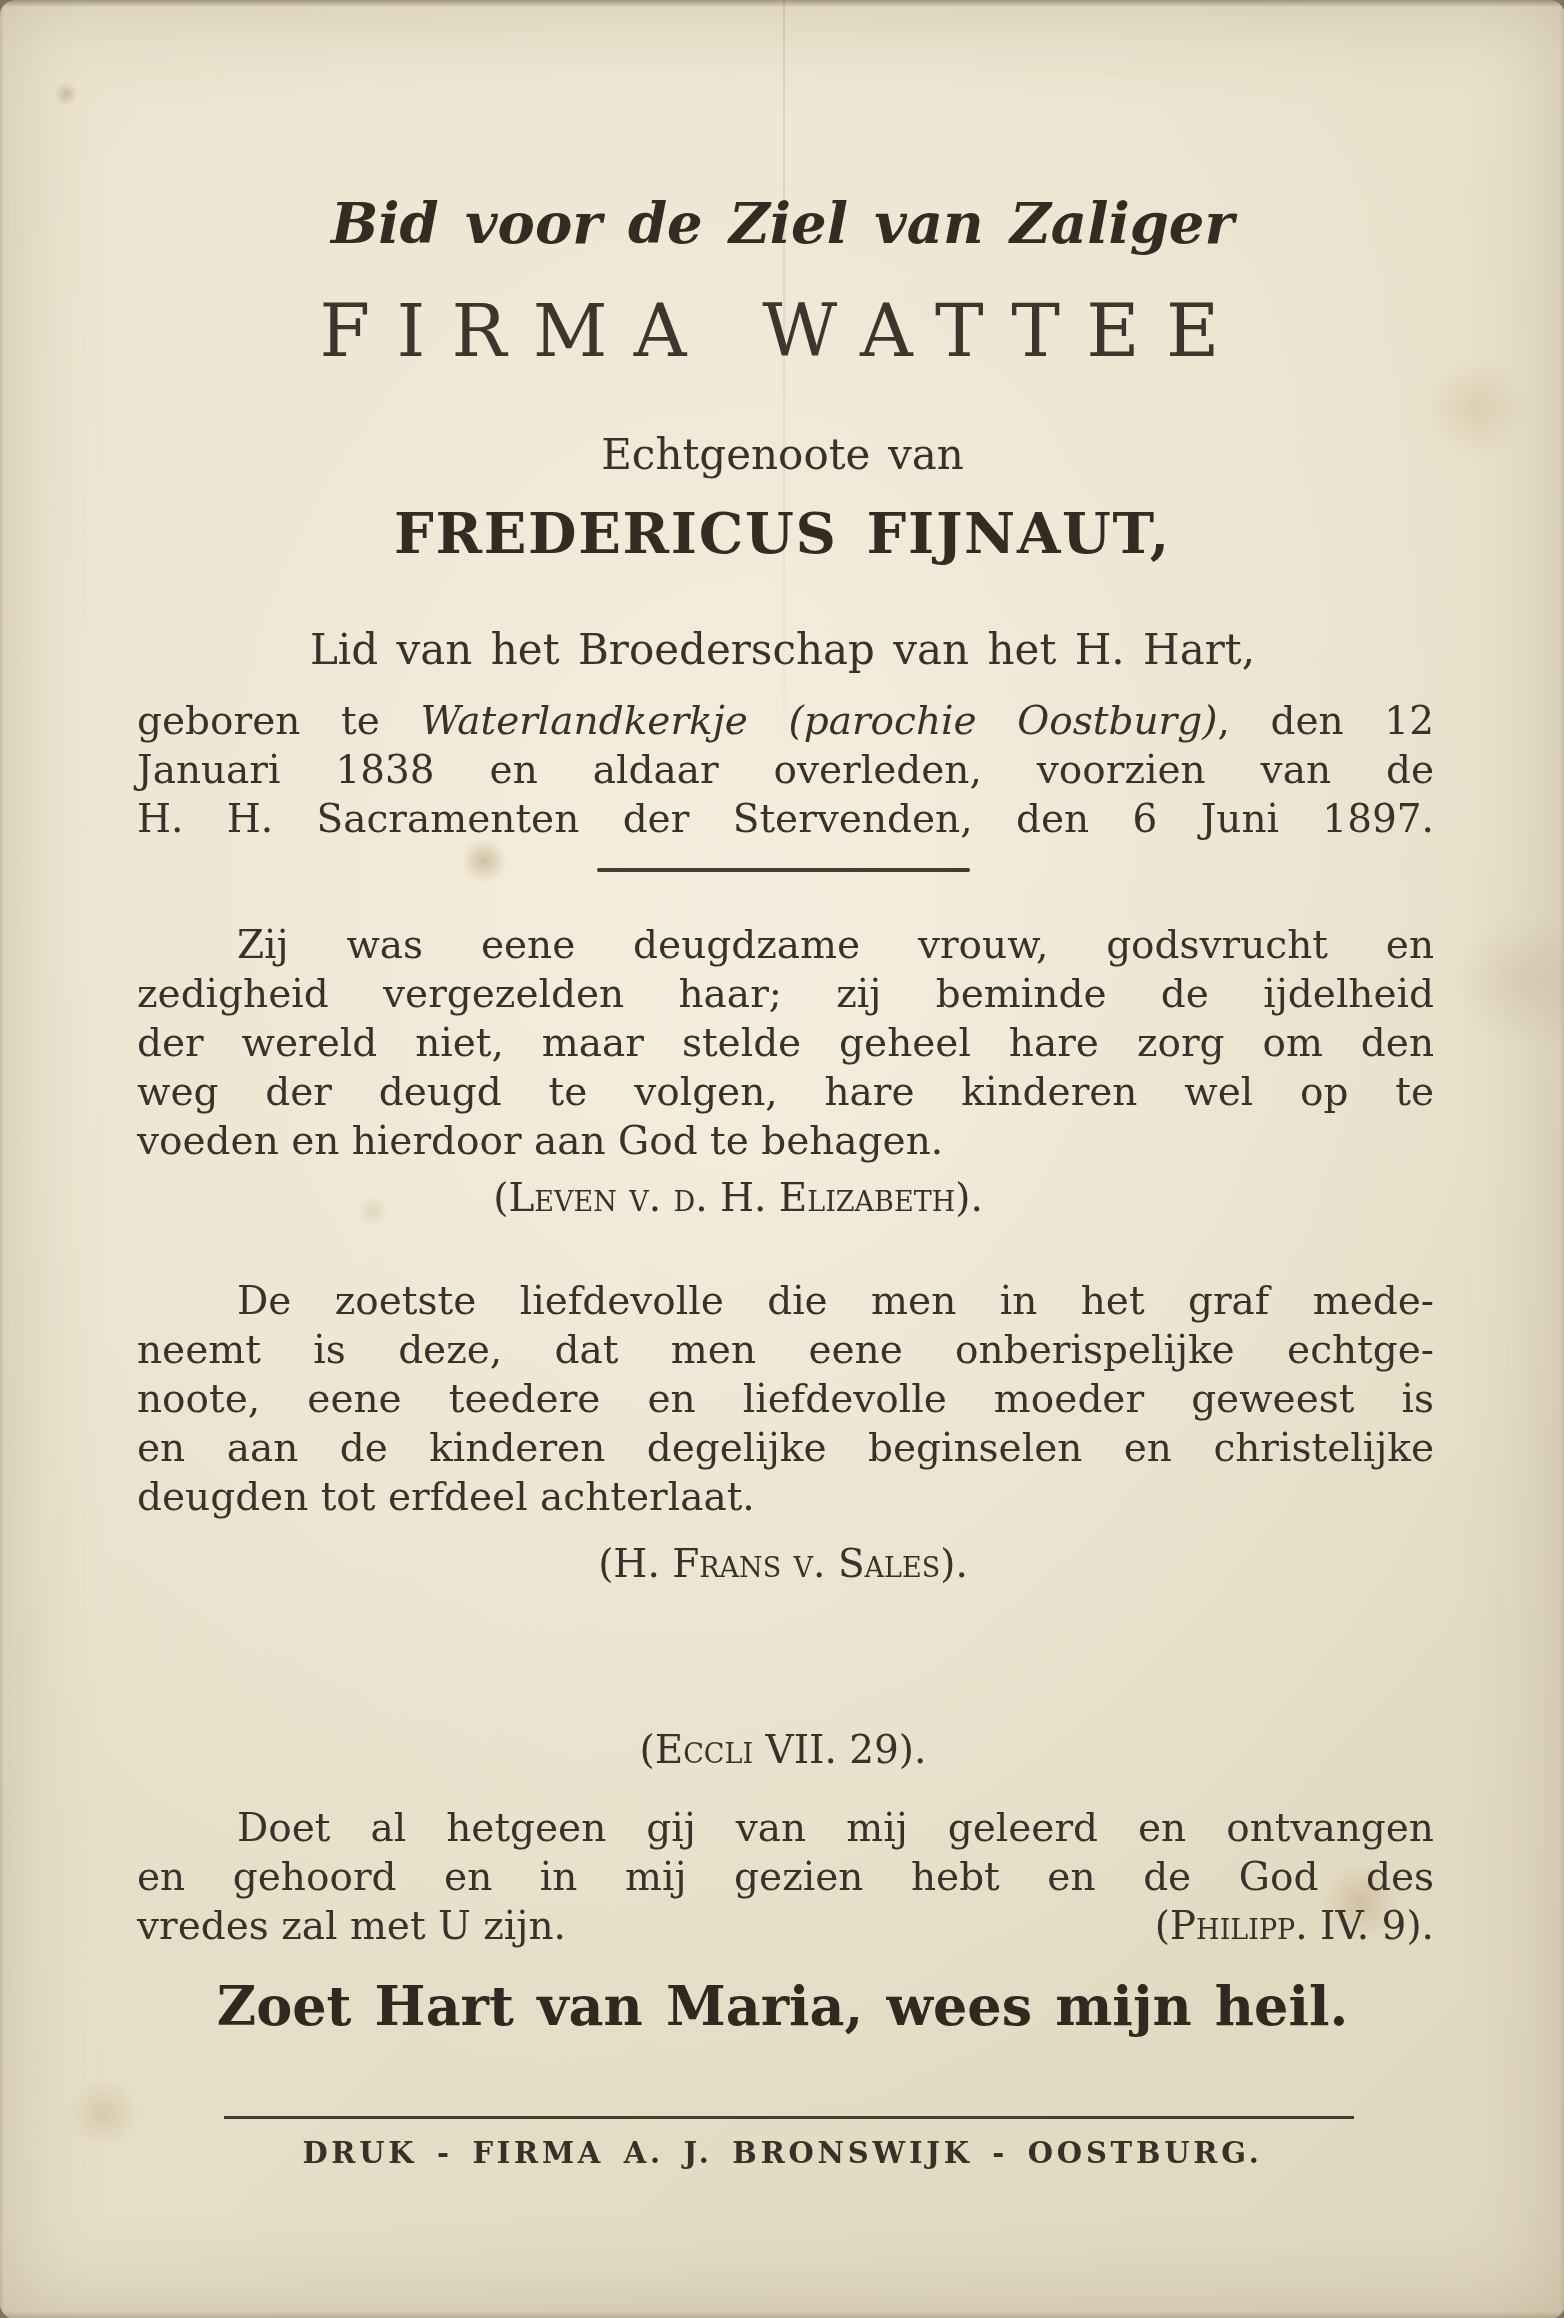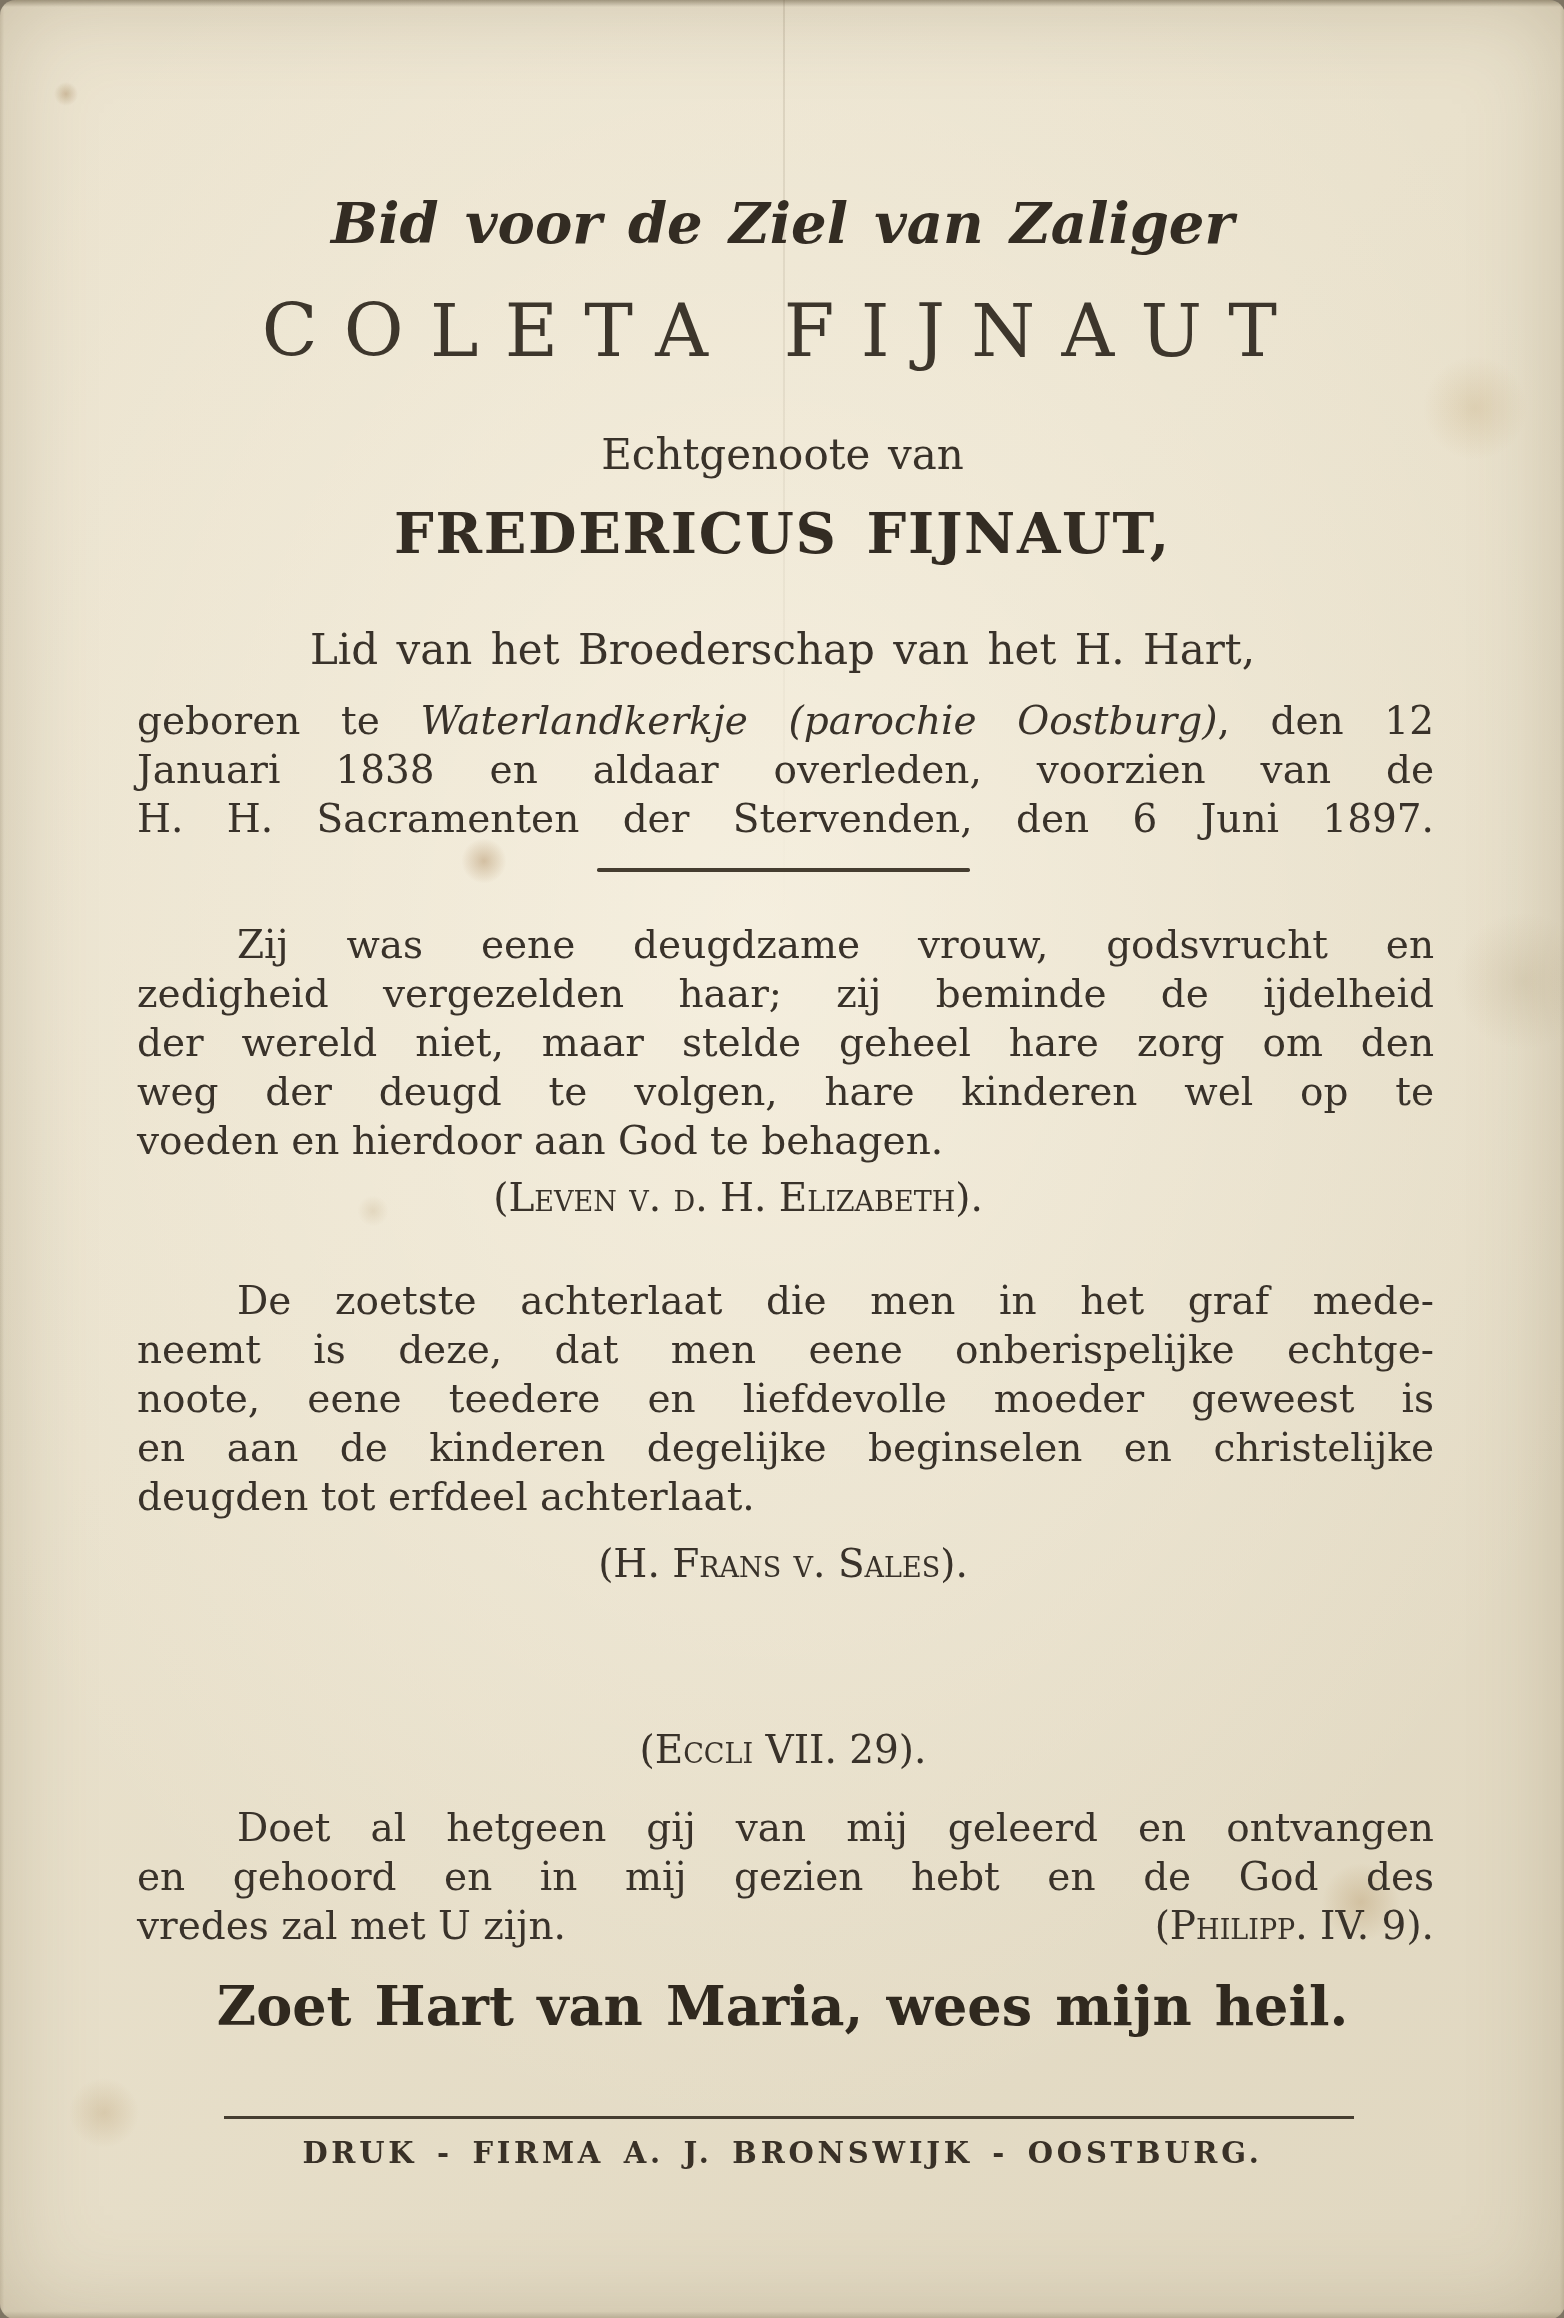--- a/index.html
+++ b/index.html
@@ -60,21 +60,21 @@
   em{font-style:italic;}
 </style>
 </head>
 <body>
 
 <div class="card">
   <div class="crease"></div>
 
   <div class="abs center bid">Bid voor de Ziel van Zaliger</div>
 
-  <div class="abs center coleta">COLETA FIJNAUT</div>
+  <div class="abs center coleta">FIRMA WATTEE</div>
 
   <div class="abs center fred">FREDERICUS FIJNAUT,</div>
 
   <div class="abs center echt">Echtgenoote van</div>
 
   <div class="abs center lid">Lid van het Broederschap van het H. Hart,</div>
 
   <div class="block vitals">
     <div class="jline"><span>geboren te </span><em>Waterlandkerkje (parochie Oostburg)</em><span>, den 12</span></div>
     <div class="jline">Januari 1838 en aldaar overleden, voorzien van de</div>
@@ -86,21 +86,21 @@
   <div class="block p1">
     <div class="jline ind">Zij was eene deugdzame vrouw, godsvrucht en</div>
     <div class="jline">zedigheid vergezelden haar; zij beminde de ijdelheid</div>
     <div class="jline">der wereld niet, maar stelde geheel hare zorg om den</div>
     <div class="jline">weg der deugd te volgen, hare kinderen wel op te</div>
     <div class="lline">voeden en hierdoor aan God te behagen.</div>
   </div>
   <div class="att att1">(Leven v. d. H. Elizabeth).</div>
 
   <div class="block p2">
-    <div class="jline ind">De zoetste achterlaat die men in het graf mede-</div>
+    <div class="jline ind">De zoetste liefdevolle die men in het graf mede-</div>
     <div class="jline">neemt is deze, dat men eene onberispelijke echtge-</div>
     <div class="jline">noote, eene teedere en liefdevolle moeder geweest is</div>
     <div class="jline">en aan de kinderen degelijke beginselen en christelijke</div>
     <div class="lline">deugden tot erfdeel achterlaat.</div>
   </div>
   <div class="att att2">(H. Frans v. Sales).</div>
 
   <div class="att att3">(Eccli VII. 29).</div>
 
   <div class="block p4">

